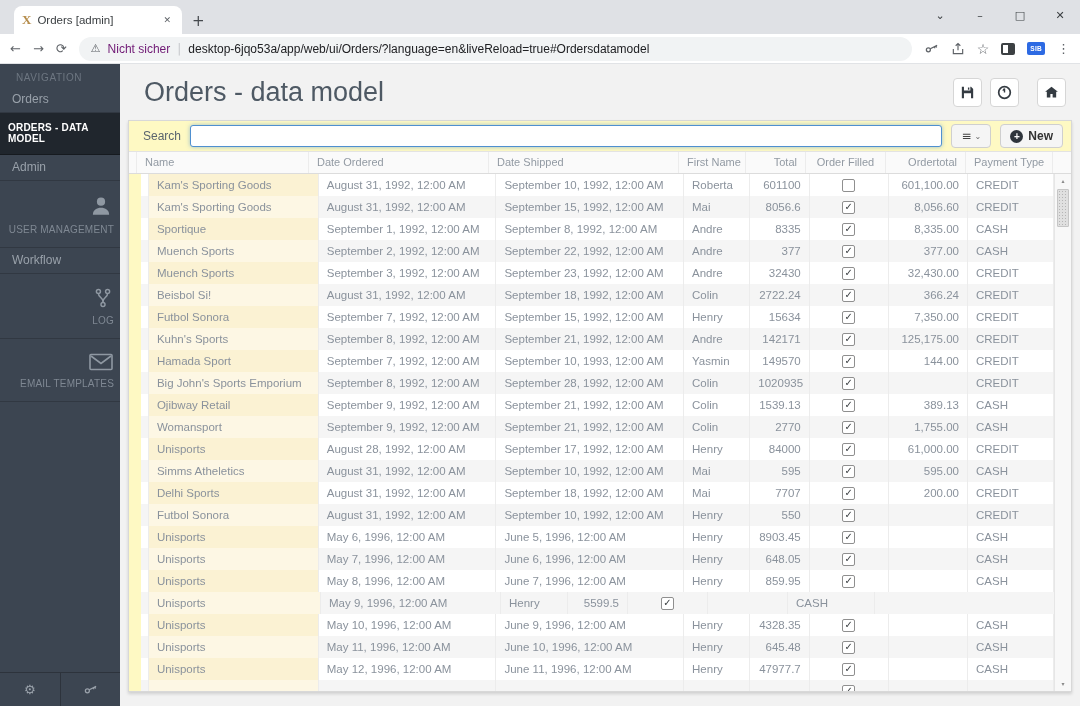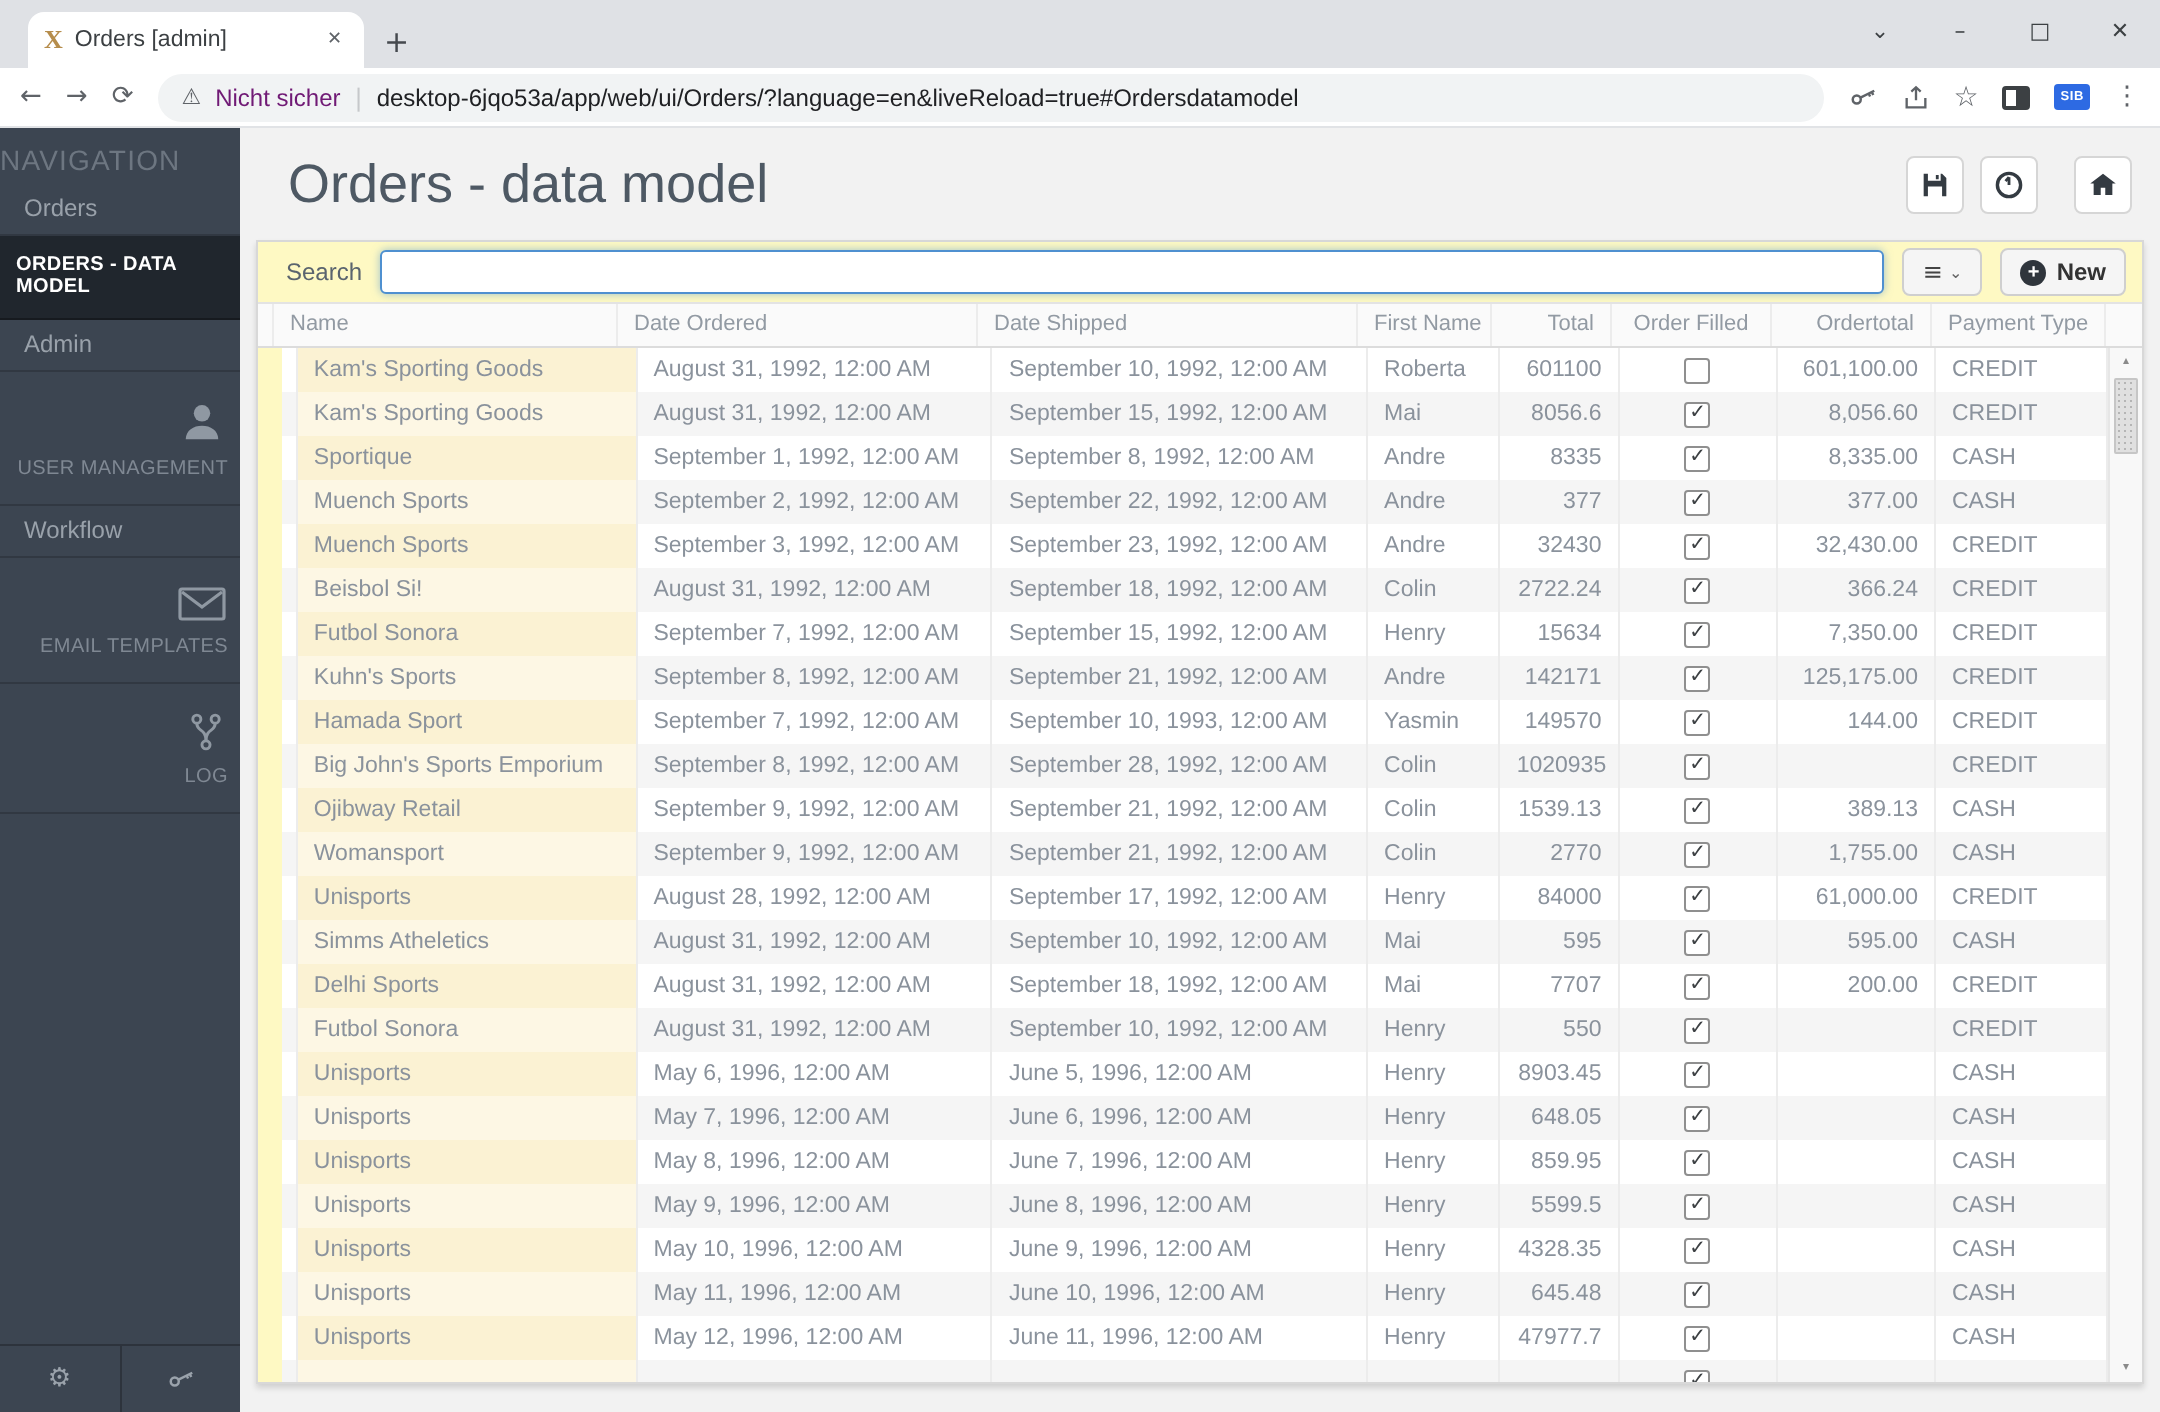--- a/index.html
+++ b/index.html
@@ -32,21 +32,21 @@
   .panel-ic::after { content:""; position:absolute; right:0; top:0; bottom:0; width:5px; background:#3c4043; }
   .sib { background:#2d6ae3; color:#fff; font-size:6.5px; font-weight:bold; border-radius:2px;
          padding:3px 3px; letter-spacing:.3px; }
   svg.ic { display:block; }
 
   
   .app { display:flex; height:642px; }
 
   
   .sidebar { width:120px; background:#3c4551; color:#8f98a2; flex-shrink:0; position:relative; font-size:11px; }
-  .nav-header { color:#6d7681; font-size:14px; letter-spacing:.6px; padding:8px 0 4px; }
+  .nav-header { color:#6d7681; font-size:10px; letter-spacing:.6px; padding:8px 16px 4px; }
   .side-section { color:#99a1aa; font-size:12px; padding:5px 12px 6px; border-bottom:1px solid rgba(0,0,0,.18); }
   .side-item { cursor:pointer; }
   .item-plain { color:#7f8893; font-weight:bold; font-size:10px; letter-spacing:.2px; text-align:center;
                 padding:11px 6px; border-bottom:1px solid rgba(0,0,0,.18); }
   .active-item { background:#20262d; color:#ffffff; font-weight:bold; font-size:10px; letter-spacing:.2px;
                  padding:9px 8px 10px; border-bottom:1px solid rgba(0,0,0,.3); }
   .icon-item { display:flex; flex-direction:column; align-items:flex-end; gap:5px; padding:12px 6px;
                color:#7f8893; font-weight:normal; font-size:10px; letter-spacing:.2px; text-align:center;
                border-bottom:1px solid rgba(0,0,0,.18); }
   .side-bottom { position:absolute; bottom:0; left:0; right:0; height:34px; display:flex;
@@ -162,34 +162,34 @@
     <div class="side-section">Admin</div>
     <div class="side-item icon-item">
       <svg width="26" height="26" viewBox="0 0 24 24" fill="#8f98a2">
           <circle cx="12" cy="8" r="3.8"></circle>
           <path d="M4.5 20 c0-4.2 3.6-6.3 7.5-6.3 s7.5 2.1 7.5 6.3 z"></path>
         </svg>
       <span>USER MANAGEMENT</span>
     </div>
     <div class="side-section">Workflow</div>
     <div class="side-item icon-item">
-      <svg width="26" height="22" viewBox="0 0 26 20" fill="none" stroke="#8f98a2" stroke-width="1.6">
-          <rect x="2" y="2.5" width="22" height="15" rx="1"></rect>
-          <path d="M3 4 L13 11.5 L23 4"></path>
-        </svg>
-      <span>EMAIL TEMPLATES</span>
-    </div>
-    <div class="side-item icon-item">
       <svg width="22" height="24" viewBox="0 0 24 24" fill="none" stroke="#8f98a2" stroke-width="1.6">
           <circle cx="7" cy="5" r="2.2"></circle>
           <circle cx="17" cy="5" r="2.2"></circle>
           <circle cx="12" cy="19" r="2.2"></circle>
           <path d="M7 7.2 C7 12 12 10 12 16.8 M17 7.2 C17 12 12 10 12 16.8"></path>
         </svg>
       <span>LOG</span>
+    </div>
+    <div class="side-item icon-item">
+      <svg width="26" height="22" viewBox="0 0 26 20" fill="none" stroke="#8f98a2" stroke-width="1.6">
+          <rect x="2" y="2.5" width="22" height="15" rx="1"></rect>
+          <path d="M3 4 L13 11.5 L23 4"></path>
+        </svg>
+      <span>EMAIL TEMPLATES</span>
     </div>
     <div class="side-bottom">
       <div class="sbtn glyph">
           <span>⚙</span>
         </div>
       <div class="sbtn">
         <svg width="15" height="15" viewBox="0 0 24 24" fill="none" stroke="#9aa2ab" stroke-width="2">
             <circle cx="7" cy="14" r="3.2"></circle>
             <path d="M10 12.5 L21 7 M16.5 9.2 l1.2 2.4 M19 8 l1.2 2.4"></path>
           </svg>
@@ -532,21 +532,20 @@
                     <span class="glyph">✓</span>
                   </div>
                 </div>
                 <div class="cell c-ordertotal"></div>
                 <div class="cell c-payment">CASH</div>
               </div>
               <div class="trow even">
                 <div class="cell c-gutter"></div>
                 <div class="cell c-name">Unisports</div>
                 <div class="cell c-date1">May 9, 1996, 12:00 AM</div>
-                <div class="cell c-date2">June 8, 1996, 12:00 AM</div>
                 <div class="cell c-first">Henry</div>
                 <div class="cell c-total">5599.5</div>
                 <div class="cell c-filled">
                   <div class="checkbox checked">
                     <span class="glyph">✓</span>
                   </div>
                 </div>
                 <div class="cell c-ordertotal"></div>
                 <div class="cell c-payment">CASH</div>
               </div>

